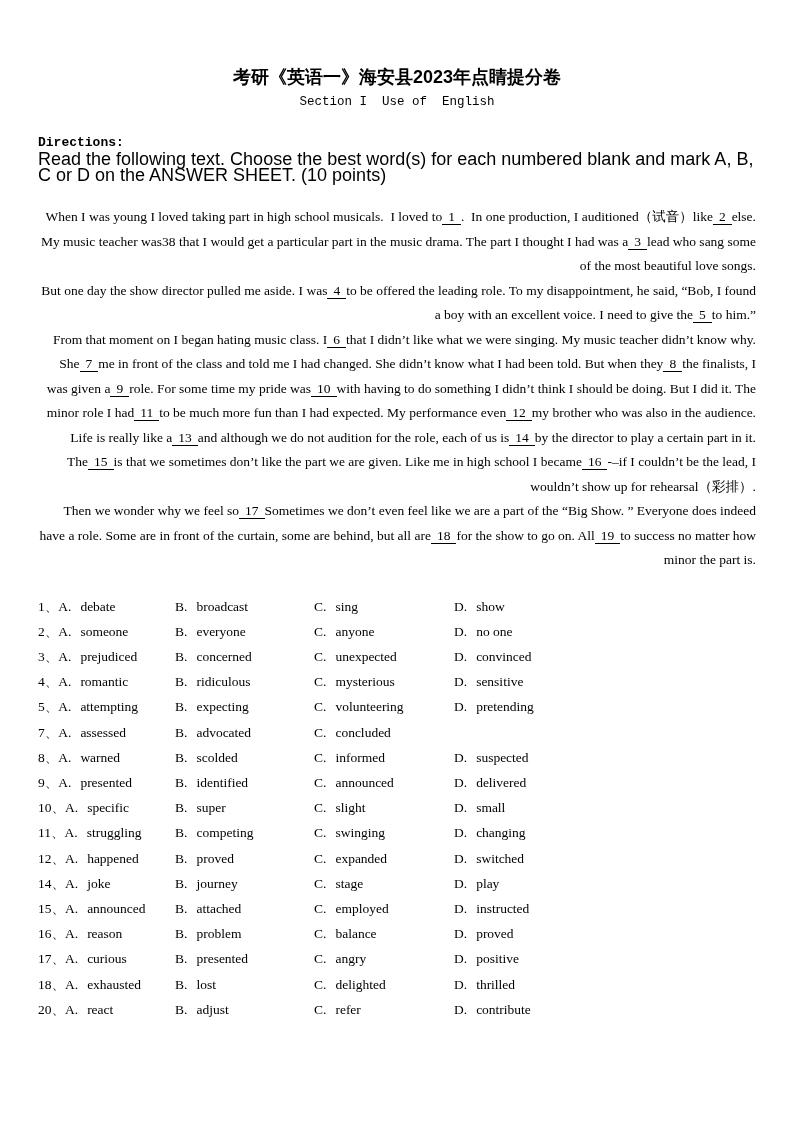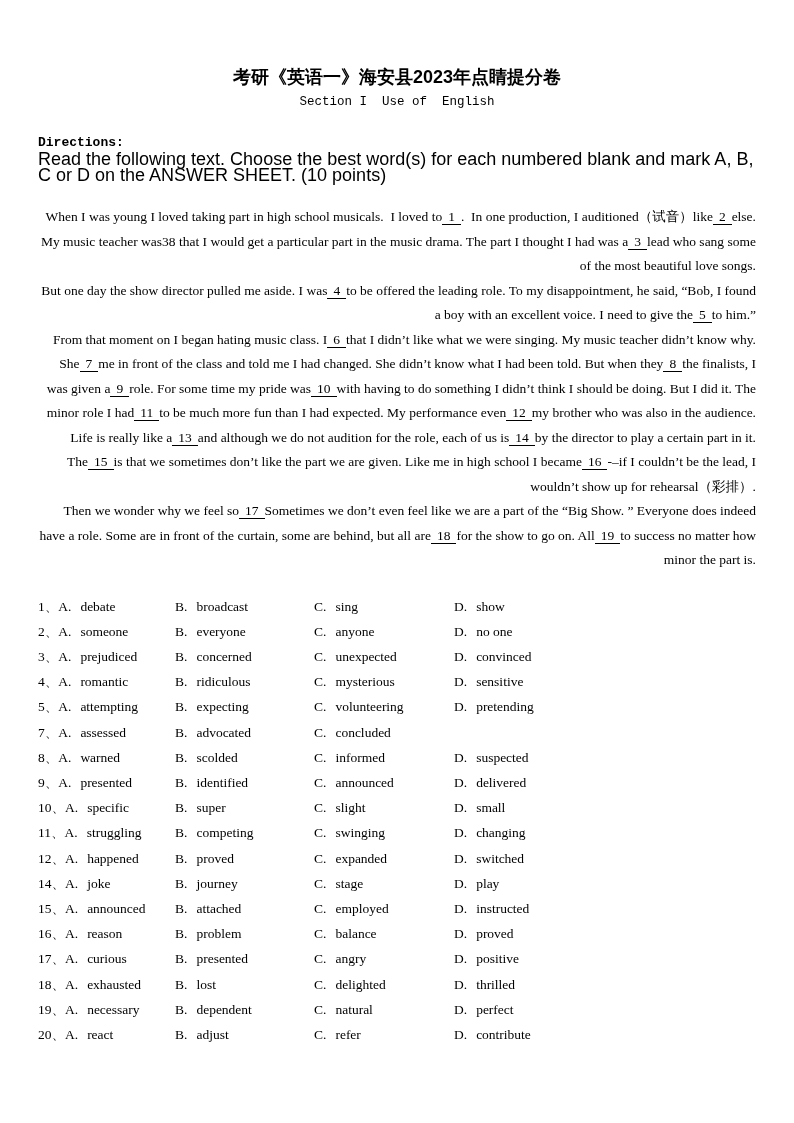--- a/index.html
+++ b/index.html
@@ -180,26 +180,20 @@
         <div class="q-cell"><span class="q-letter">C.</span><span class="q-word">angry</span></div>
         <div class="q-cell"><span class="q-letter">D.</span><span class="q-word">positive</span></div>
       </div>
       <div class="q-row">
         <div class="q-cell"><span class="q-num">18、</span><span class="q-letter">A.</span><span class="q-word">exhausted</span></div>
         <div class="q-cell"><span class="q-letter">B.</span><span class="q-word">lost</span></div>
         <div class="q-cell"><span class="q-letter">C.</span><span class="q-word">delighted</span></div>
         <div class="q-cell"><span class="q-letter">D.</span><span class="q-word">thrilled</span></div>
       </div>
       <div class="q-row">
-        <div class="q-cell"><span class="q-num">19、</span><span class="q-letter">A.</span><span class="q-word">necessary</span></div>
-        <div class="q-cell"><span class="q-letter">B.</span><span class="q-word">dependent</span></div>
-        <div class="q-cell"><span class="q-letter">C.</span><span class="q-word">natural</span></div>
-        <div class="q-cell"><span class="q-letter">D.</span><span class="q-word">perfect</span></div>
-      </div>
-      <div class="q-row">
         <div class="q-cell"><span class="q-num">20、</span><span class="q-letter">A.</span><span class="q-word">react</span></div>
         <div class="q-cell"><span class="q-letter">B.</span><span class="q-word">adjust</span></div>
         <div class="q-cell"><span class="q-letter">C.</span><span class="q-word">refer</span></div>
         <div class="q-cell"><span class="q-letter">D.</span><span class="q-word">contribute</span></div>
       </div>
     </div>
 
 </div>
 
 </body></html>

